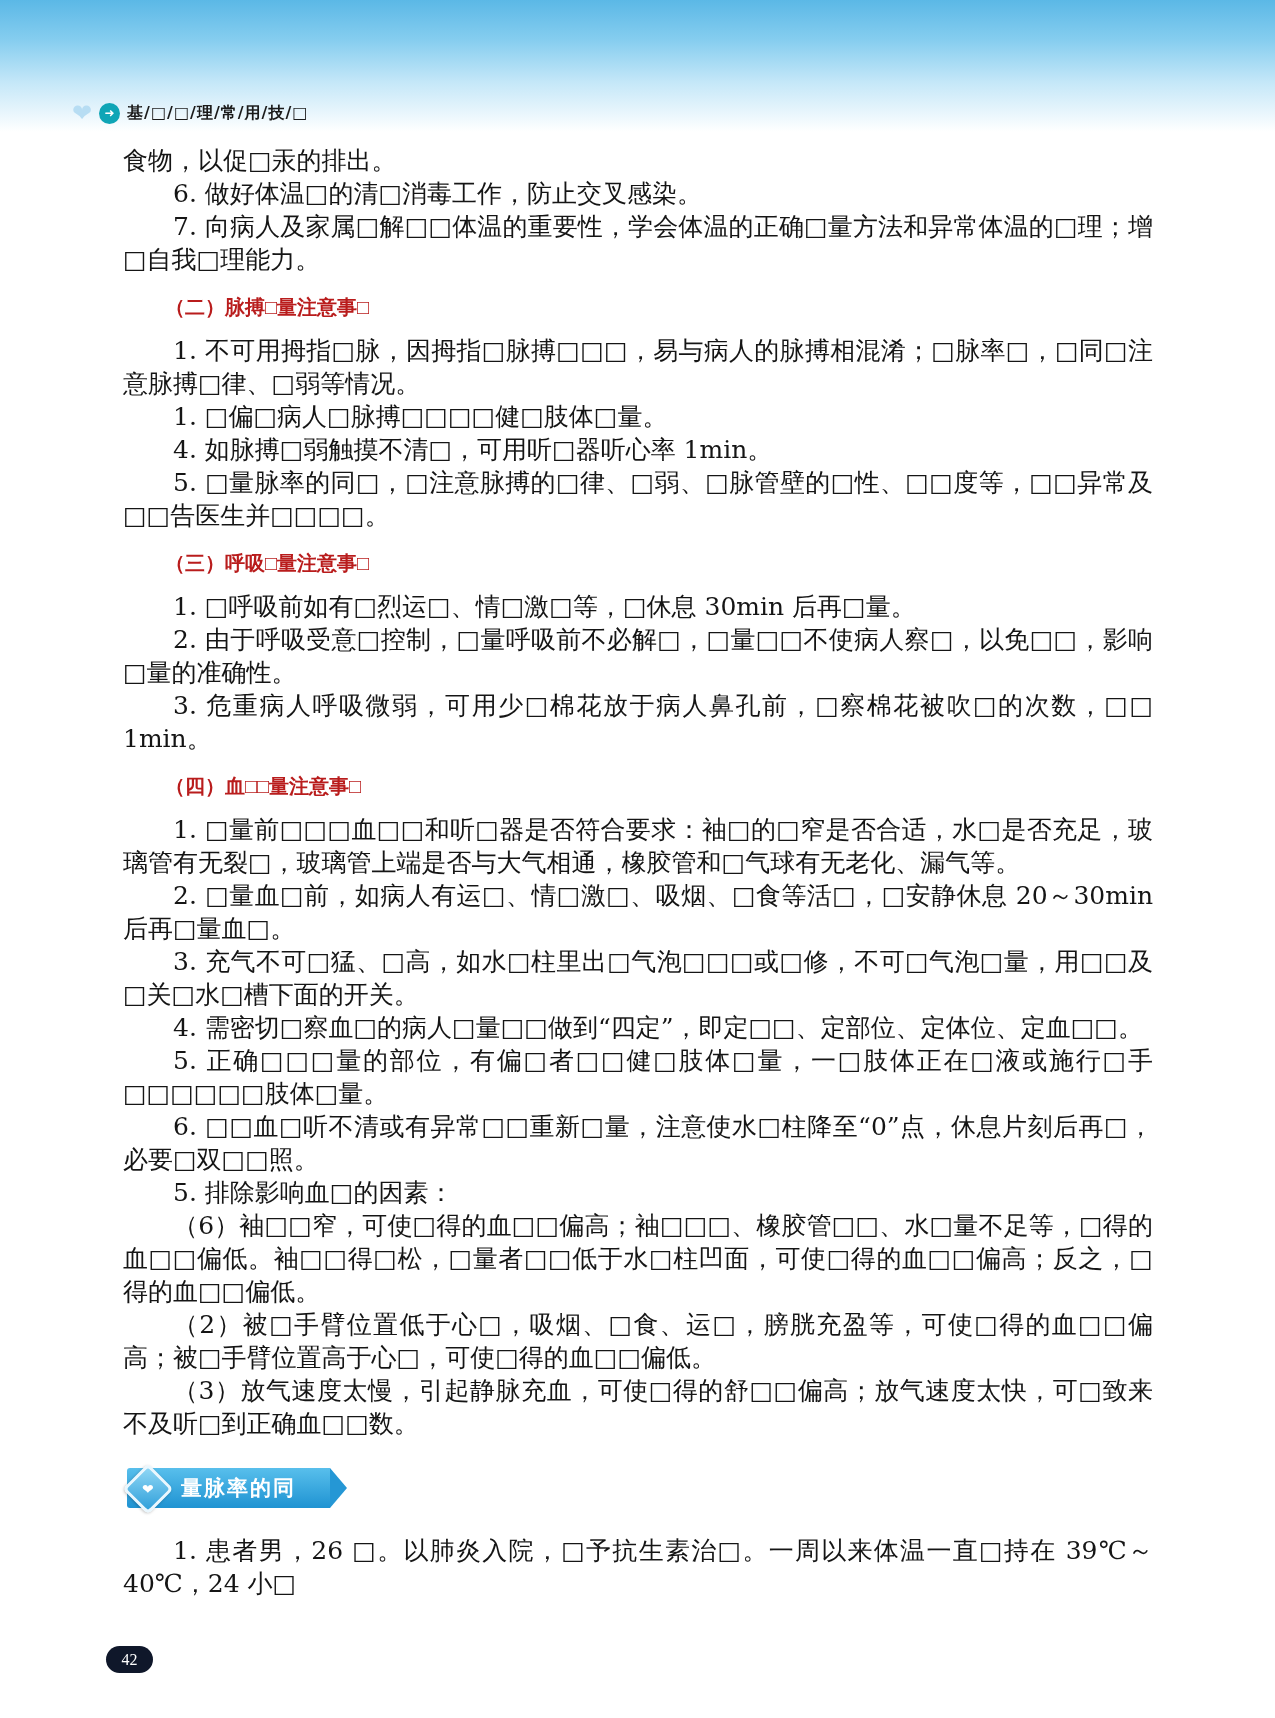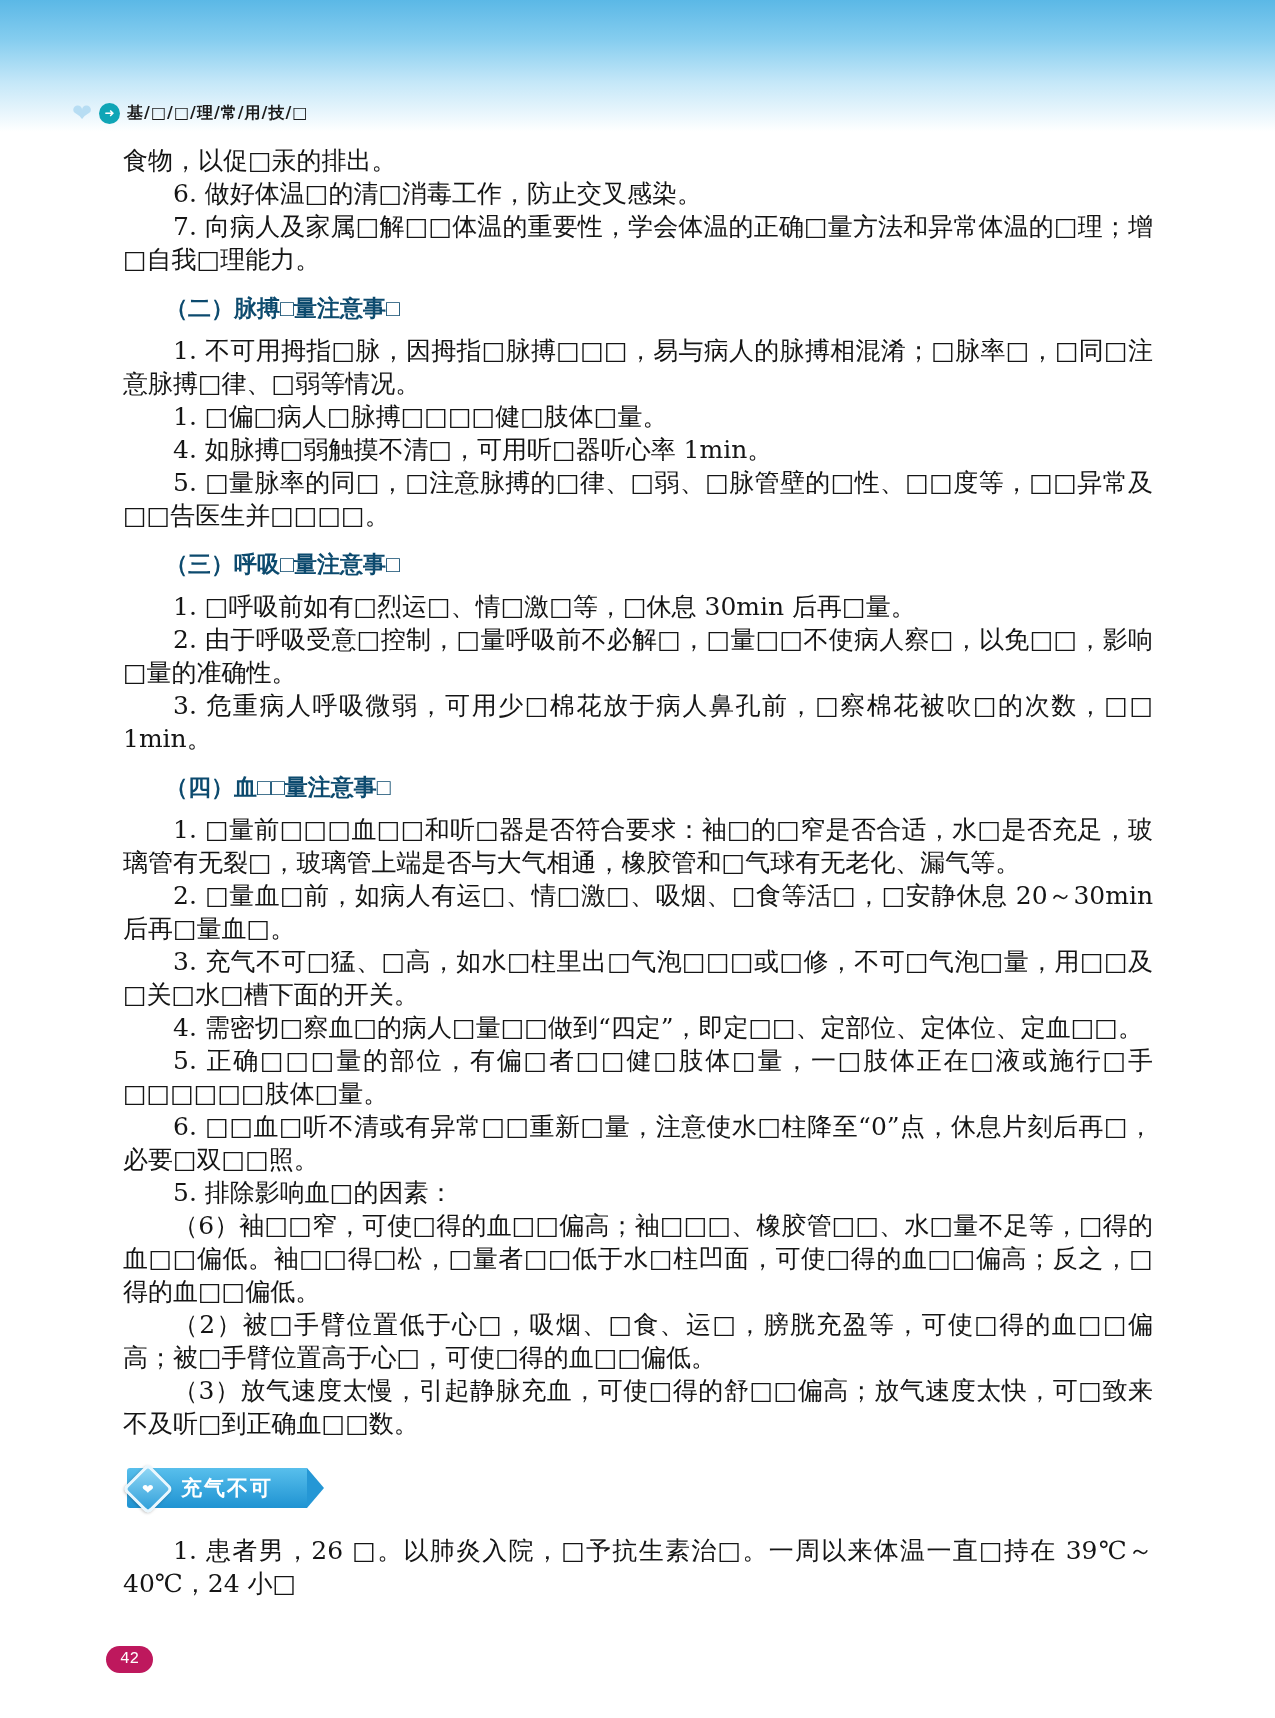--- a/index.html
+++ b/index.html
@@ -45,24 +45,24 @@
   .para {
     margin: 0;
     font-size: 25px;
     line-height: 33px;
     text-align: justify;
     text-indent: 2em;
     overflow-wrap: break-word;
   }
   .para.no-indent { text-indent: 0; }
   .section-heading {
-    font-family: Liberation Serif, serif;
-    font-size: 23px; line-height: 30px;
+    font-family: Liberation Mono, monospace;
+    font-size: 20px; line-height: 30px;
     font-weight: bold;
-    color: #0c4a6e;
+    color: #b91c1c;
     margin: 18px 0 10px;
     padding-left: 42px;
   }
   
   .banner-row { margin: 28px 0 26px; padding-left: 4px; }
   .banner {
     position: relative;
     display: inline-block;
     height: 40px; line-height: 40px;
     padding: 0 34px 0 54px;
@@ -93,23 +93,23 @@
     box-shadow: 0 1px 3px rgba(0,0,0,0.25);
   }
   .diamond-heart { transform: rotate(-45deg); color: #ffffff; font-size: 14px; line-height: 1; }
   .banner-label { letter-spacing: 2px; }
   
   .page-badge {
     position: absolute;
     left: 106px; top: 1646px;
     width: 47px; height: 27px;
     border-radius: 14px;
-    background: #be185d;
+    background: #0f172a;
     color: #ffffff;
-    font-family: Liberation Mono, monospace;
+    font-family: Liberation Serif, serif;
     font-size: 16px; line-height: 27px; text-align: center;
   }
 </style>
 </head>
 <body>
 
 <div class="page">
 
   <div class="top-band">
     <div class="header-row">
@@ -148,21 +148,21 @@
     <p class="para">5. 排除影响血□的因素：</p>
     <p class="para">（6）袖□□窄，可使□得的血□□偏高；袖□□□、橡胶管□□、水□量不足等，□得的血□□偏低。袖□□得□松，□量者□□低于水□柱凹面，可使□得的血□□偏高；反之，□得的血□□偏低。</p>
     <p class="para">（2）被□手臂位置低于心□，吸烟、□食、运□，膀胱充盈等，可使□得的血□□偏高；被□手臂位置高于心□，可使□得的血□□偏低。</p>
     <p class="para">（3）放气速度太慢，引起静脉充血，可使□得的舒□□偏高；放气速度太快，可□致来不及听□到正确血□□数。</p>
 
     <div class="banner-row">
       <div class="banner">
         <span class="diamond">
             <span class="diamond-heart">❤</span>
           </span>
-        <span class="banner-label">充气不可</span>
+        <span class="banner-label">量脉率的同</span>
       </div>
     </div>
 
     <p class="para">1. 患者男，26 □。以肺炎入院，□予抗生素治□。一周以来体温一直□持在 39℃～40℃，24 小□</p>
 
   </div>
 
   <div class="page-badge">42</div>
 
 </div>

